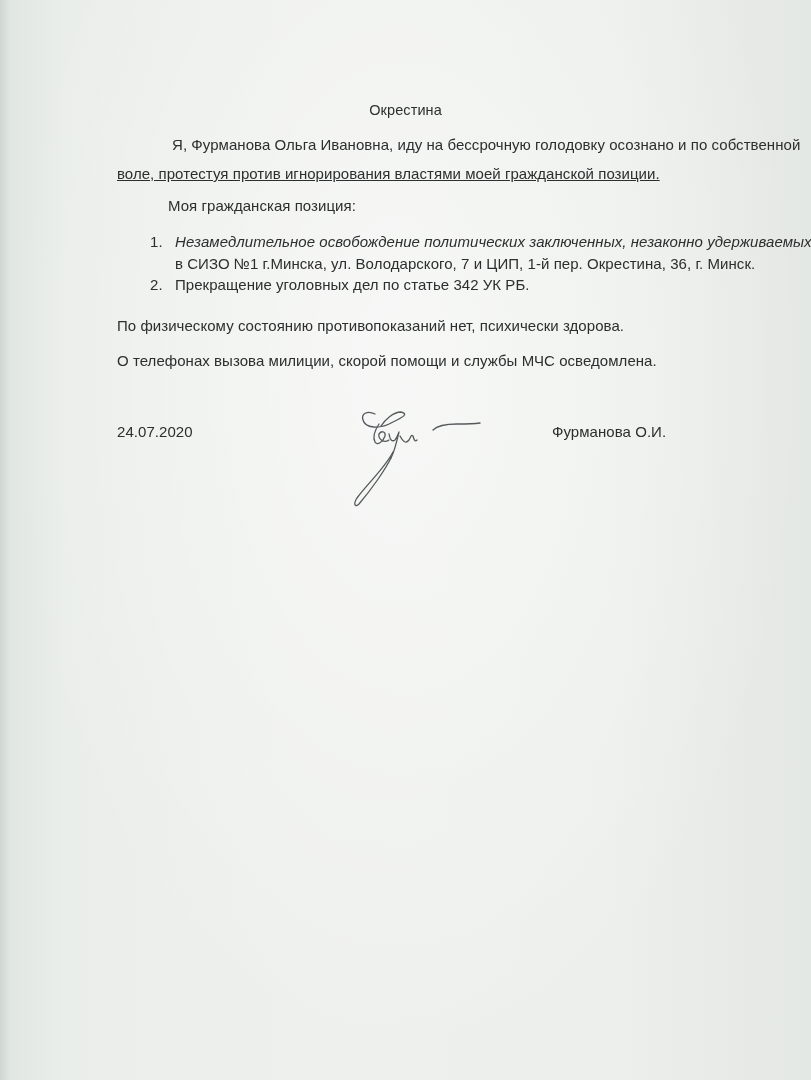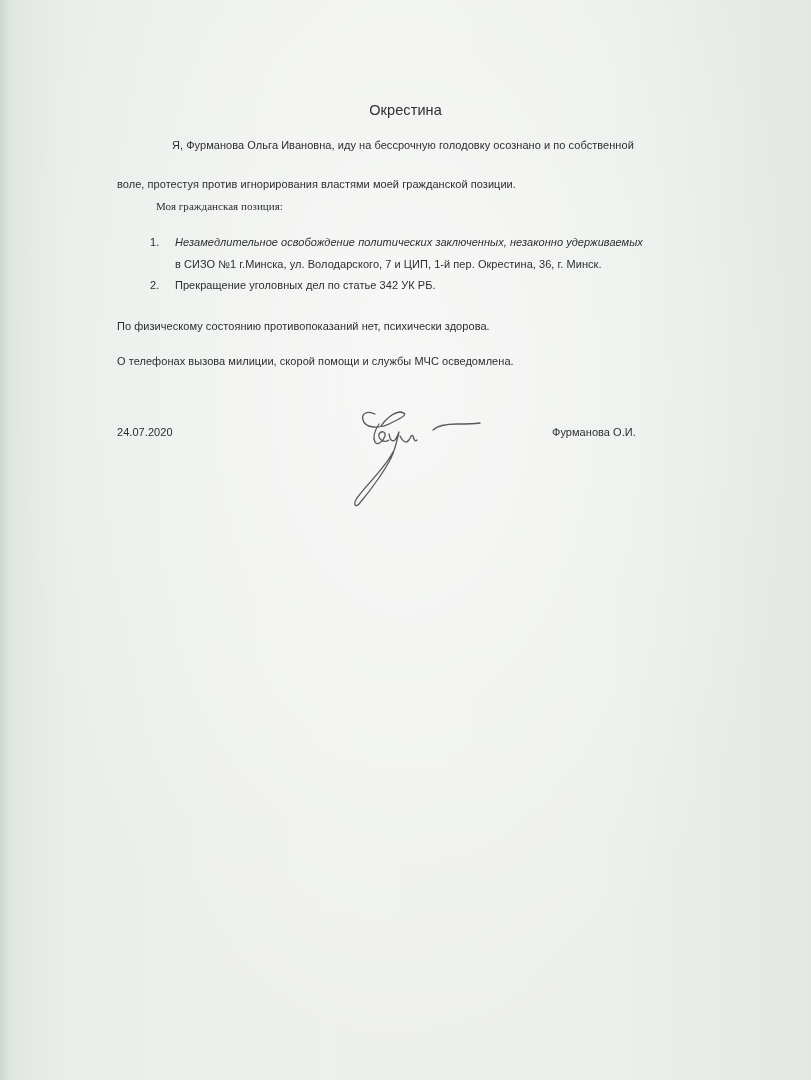--- a/index.html
+++ b/index.html
@@ -33,21 +33,21 @@
       position: absolute;
       top: 102px;
       left: 0;
       width: 100%;
       text-align: center;
       font-size: 14.5px;
       letter-spacing: 0.1px;
     }
     .text {
       position: absolute;
-      font-size: 11px;
+      font-size: 15px;
       line-height: 22px;
       white-space: nowrap;
       letter-spacing: 0.05px;
     }
     .sig {
       position: absolute;
       left: 345px;
       top: 400px;
       width: 140px;
       height: 110px;
@@ -55,23 +55,23 @@
   </style>
 </head>
 <body>
 
 <div class="paper"></div>
 <div class="edge-left"></div>
 
 <div class="title">Окрестина</div>
 
 <div class="text" style="left:172px; top:134px;">Я, Фурманова Ольга Ивановна, иду на бессрочную голодовку осознано и по собственной</div>
-<div class="text" style="left:117px; top:173px;">воле, протестуя против игнорирования властями моей гражданской позиции.</div>
+<div class="text" style="left:117px; top:163px;text-decoration:underline;">воле, протестуя против игнорирования властями моей гражданской позиции.</div>
 
-<div class="text" style="left:156px; top:195px;font-family:Liberation Serif, serif;">Моя гражданская позиция:</div>
+<div class="text" style="left:168px; top:195px;">Моя гражданская позиция:</div>
 
 <div>
   <div>
     <div class="text" style="left:150px; top:231px;">1.</div>
     <div class="text" style="left:175px; top:231px;font-style:italic;">Незамедлительное освобождение политических заключенных, незаконно удерживаемых</div>
     <div class="text" style="left:175px; top:253px;">в СИЗО №1 г.Минска, ул. Володарского, 7 и ЦИП, 1-й пер. Окрестина, 36, г. Минск.</div>
   </div>
   <div>
     <div class="text" style="left:150px; top:274px;">2.</div>
     <div class="text" style="left:175px; top:274px;">Прекращение уголовных дел по статье 342 УК РБ.</div>

